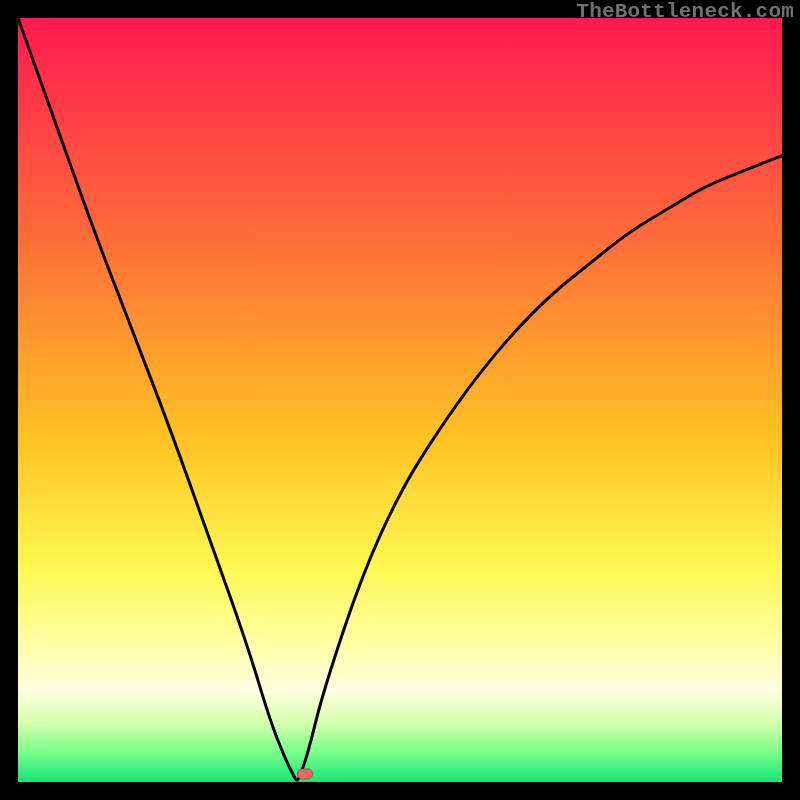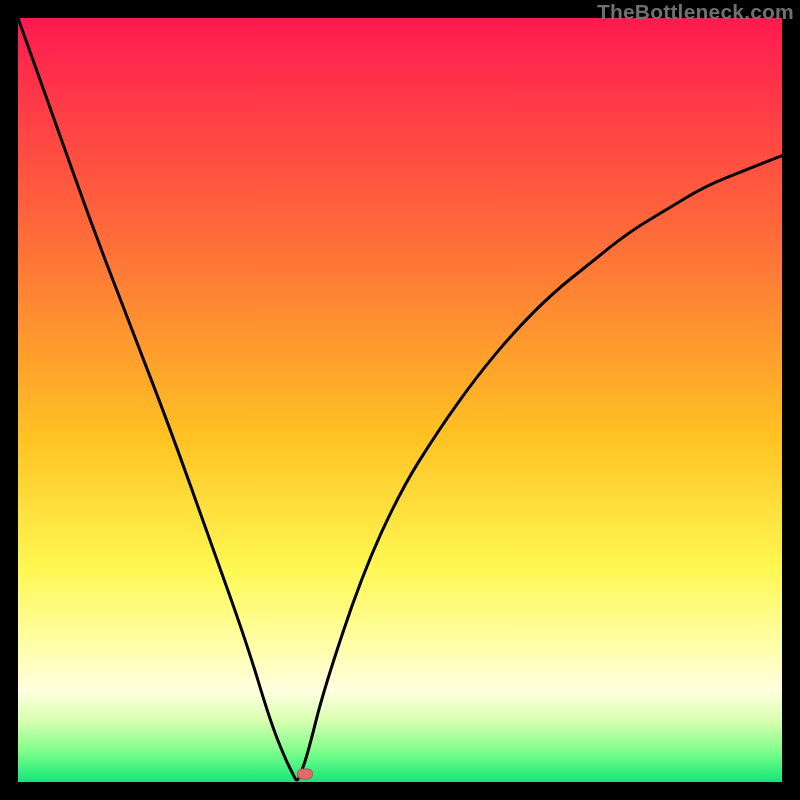--- a/index.html
+++ b/index.html
@@ -27,21 +27,21 @@
     overflow: hidden;
   }
   .gradient {
     position: absolute;
     inset: 0;
   }
   .watermark {
     position: absolute;
     top: 0;
     right: 6px;
-    font-family: Liberation Sans, sans-serif;
+    font-family: Liberation Mono, monospace;
     font-size: 21px;
     font-weight: 600;
     color: #7d7d7d;
     letter-spacing: 0.2px;
     opacity: 0.9;
   }
   svg.curve {
     position: absolute;
     inset: 0;
   }

